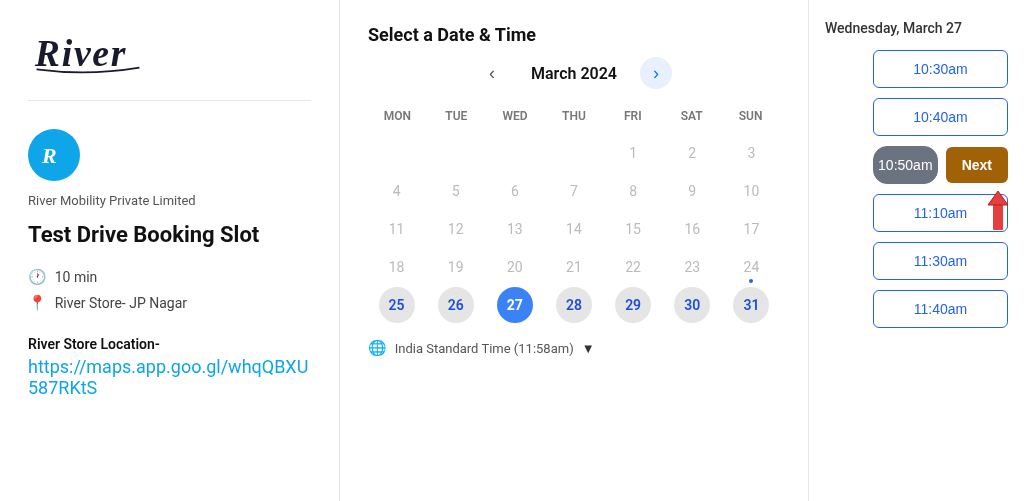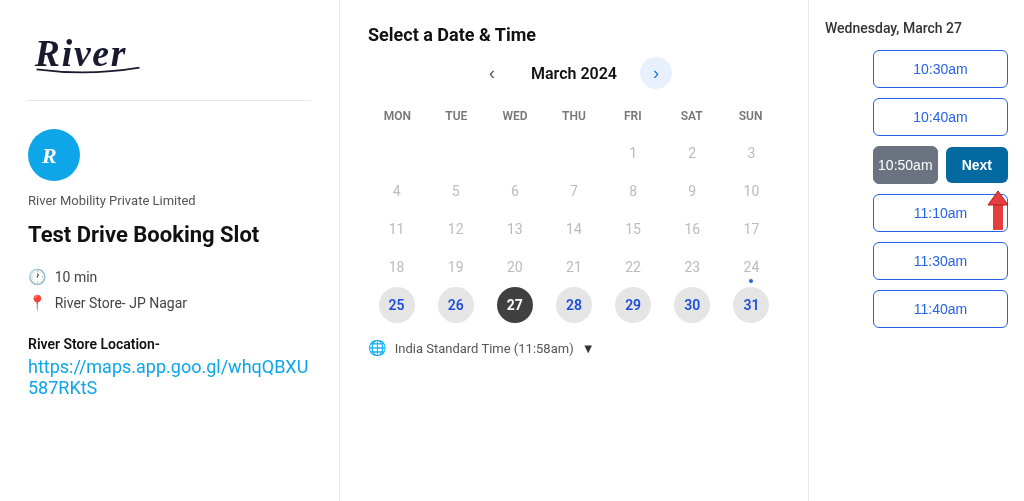--- a/index.html
+++ b/index.html
@@ -206,21 +206,21 @@
     .cal-cell.grayed { color: #bbb; cursor: default; }
 
     .cal-cell.highlighted {
       background: #e5e5e5;
       color: #1d4ed8;
       font-weight: 600;
       border-radius: 50%;
     }
 
     .cal-cell.selected {
-      background: #404040;
+      background: #3b82f6;
       color: #fff;
       font-weight: 700;
       border-radius: 50%;
     }
 
     .cal-cell.dot-below {
       position: relative;
     }
     .cal-cell.dot-below::after {
       content: '';
@@ -295,24 +295,25 @@
       padding: 10px 0;
       border-radius: 6px;
       cursor: pointer;
       text-align: center;
     }
 
     .timeslot-btn.selected-slot {
       background: #6b7280;
       border-color: #6b7280;
       color: #fff;
+      border-radius: 14px;
     }
 
     .next-btn {
-      background: #0369a1;
+      background: #a16207;
       color: #fff;
       border: none;
       border-radius: 6px;
       padding: 10px 16px;
       font-size: 14px;
       font-weight: 600;
       cursor: pointer;
       white-space: nowrap;
     }
   </style>

